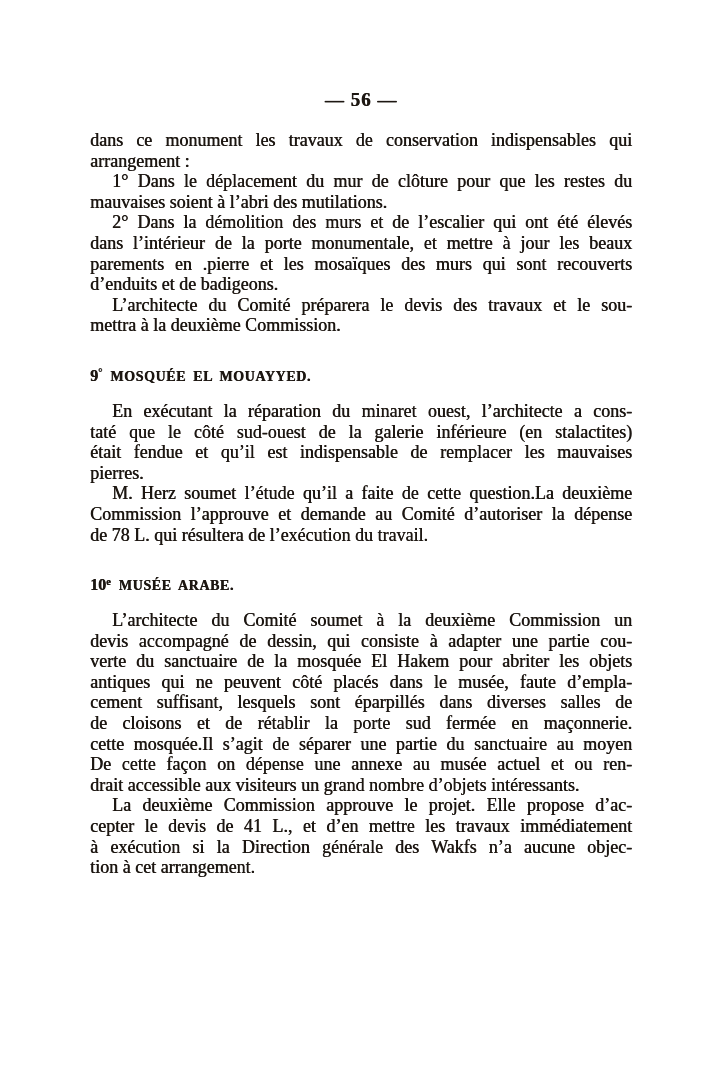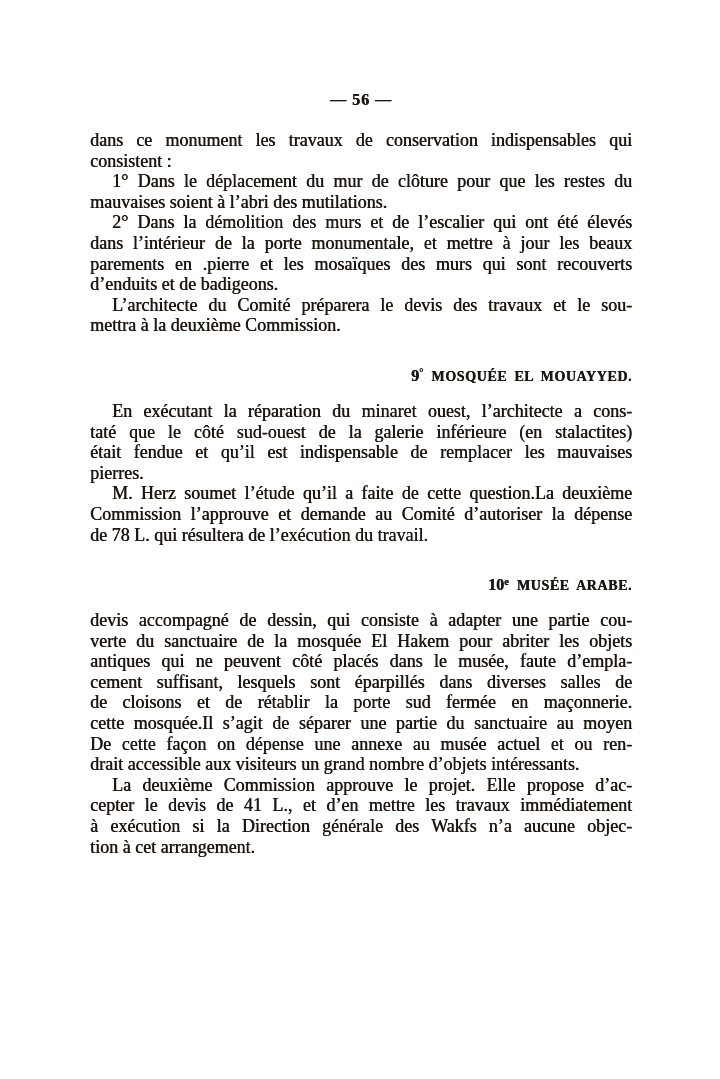--- a/index.html
+++ b/index.html
@@ -16,58 +16,58 @@
     background: #ffffff;
     color: #1d1712;
     font-family: "Liberation Serif", "DejaVu Serif", serif;
     font-size: 18px;
     overflow: hidden;
     text-shadow: 0.45px 0 0 currentColor; 
   }
   .pnum {
     text-align: center;
     font-weight: bold;
-    font-size: 16px;
+    font-size: 19px;
     height: 21px;
     line-height: 21px;
     margin-bottom: 20px;
     letter-spacing: 1px;
   }
   .para { margin: 0; }
   .line {
     height: 20.6px;
     line-height: 20.6px;
     text-align: justify;
     text-align-last: justify;
     white-space: nowrap;
   }
   .line.first { text-indent: 22px; }
   .line.last  { text-align-last: left; }
   .heading {
-    text-align: right;
+    text-align: left;
     font-weight: bold;
     font-size: 14px;
     letter-spacing: 0.6px;
     height: 21px;
     line-height: 21px;
     margin: 26px 0 18px 0;
   }
   .h-num  { font-size: 16px; letter-spacing: 0; }
   .h-ord  { font-size: 10.5px; vertical-align: 5px; letter-spacing: 0; }
   .h-title{ margin-left: 8px; word-spacing: 3px; }
 </style>
 </head>
 <body>
 
 <div class="page">
   <div class="pnum">— 56 —</div>
   <main id="body-text">
       <div class="para">
         <div class="line">dans ce monument les travaux de conservation indispensables qui</div>
-        <div class="line last">consistent :</div>
+        <div class="line last">arrangement :</div>
       </div>
       <div class="para">
         <div class="line first">1° Dans le déplacement du mur de clôture pour que les restes du</div>
         <div class="line last">mauvaises soient à l’abri des mutilations.</div>
       </div>
       <div class="para">
         <div class="line first">2° Dans la démolition des murs et de l’escalier qui ont été élevés</div>
         <div class="line">dans l’intérieur de la porte monumentale, et mettre à jour les beaux</div>
         <div class="line">parements en .pierre et les mosaïques des murs qui sont recouverts</div>
         <div class="line last">d’enduits et de badigeons.</div>
@@ -83,20 +83,21 @@
         <div class="line">était fendue et qu’il est indispensable de remplacer les mauvaises</div>
         <div class="line last">pierres.</div>
       </div>
       <div class="para">
         <div class="line first">M. Herz soumet l’étude qu’il a faite de cette question.La deuxième</div>
         <div class="line">Commission l’approuve et demande au Comité d’autoriser la dépense</div>
         <div class="line last">de 78 L. qui résultera de l’exécution du travail.</div>
       </div>
       <div class="heading"><span class="h-num">10</span><sup class="h-ord">e</sup><span class="h-title">MUSÉE ARABE.</span></div>
       <div class="para">
+        <div class="line first">L’architecte du Comité soumet à la deuxième Commission un</div>
         <div class="line">devis accompagné de dessin, qui consiste à adapter une partie cou-</div>
         <div class="line">verte du sanctuaire de la mosquée El Hakem pour abriter les objets</div>
         <div class="line">antiques qui ne peuvent côté placés dans le musée, faute d’empla-</div>
         <div class="line">cement suffisant, lesquels sont éparpillés dans diverses salles de</div>
         <div class="line">de cloisons et de rétablir la porte sud fermée en maçonnerie.</div>
         <div class="line">cette mosquée.Il s’agit de séparer une partie du sanctuaire au moyen</div>
         <div class="line">De cette façon on dépense une annexe au musée actuel et ou ren-</div>
         <div class="line last">drait accessible aux visiteurs un grand nombre d’objets intéressants.</div>
       </div>
       <div class="para">

